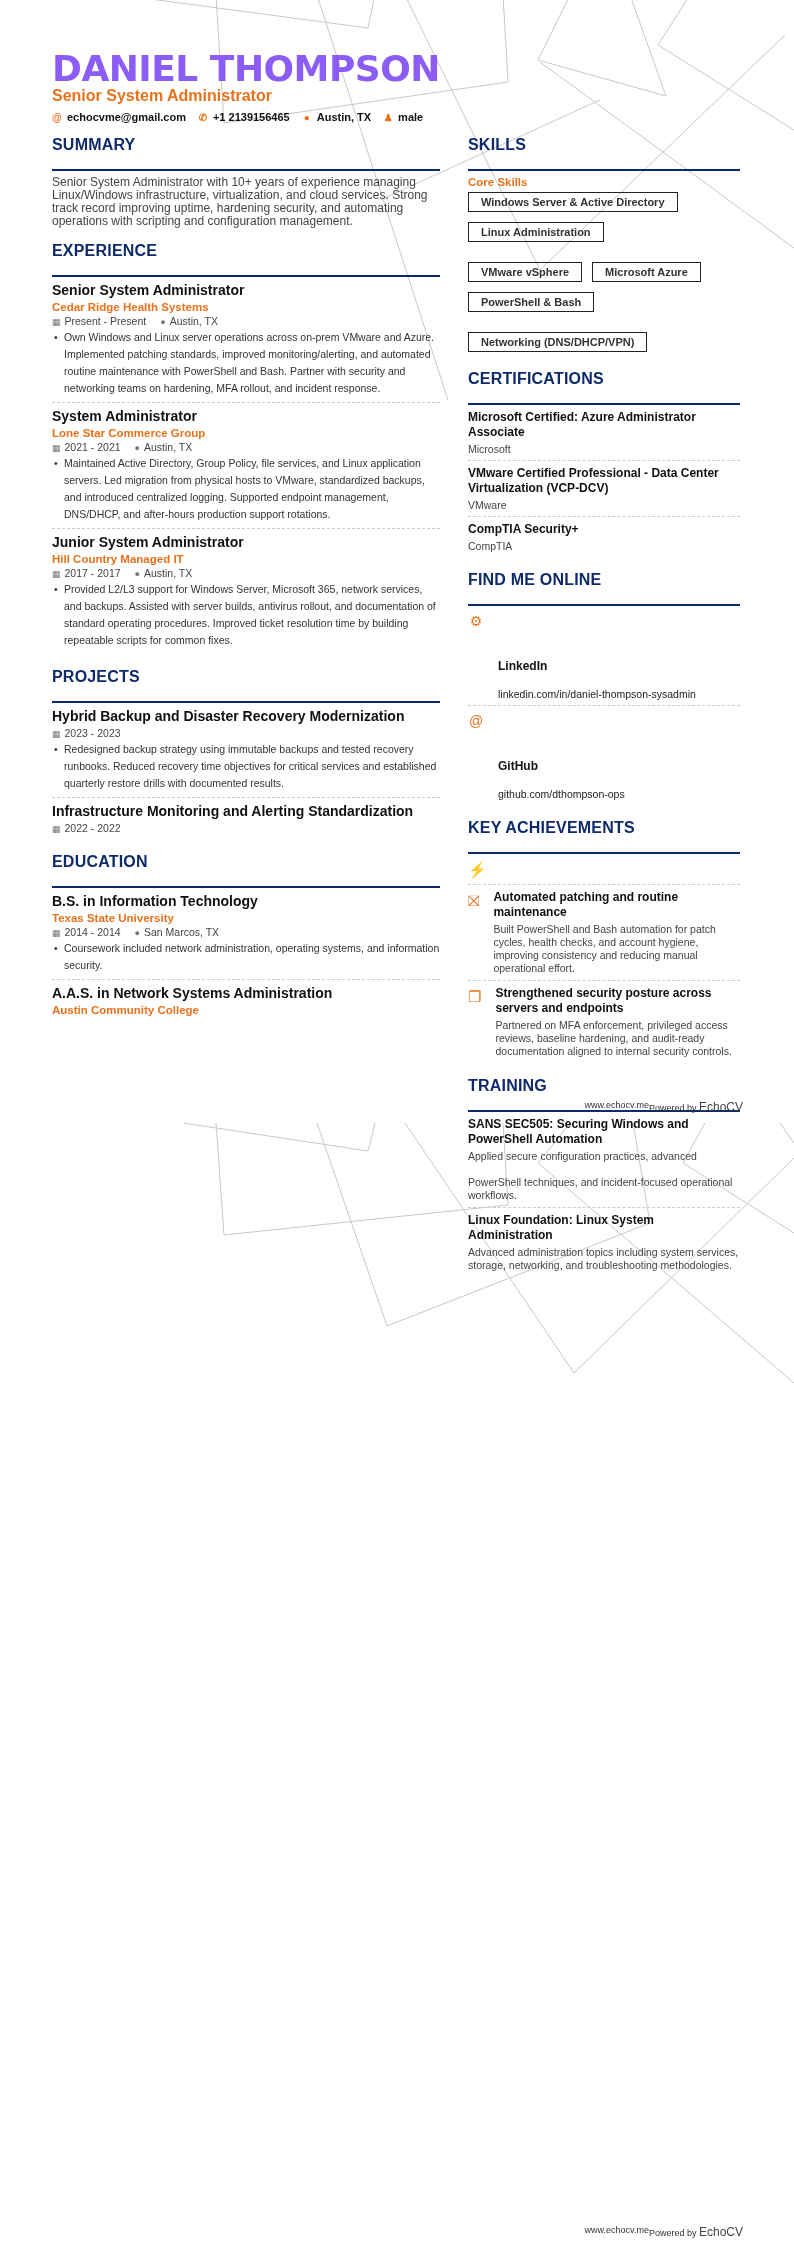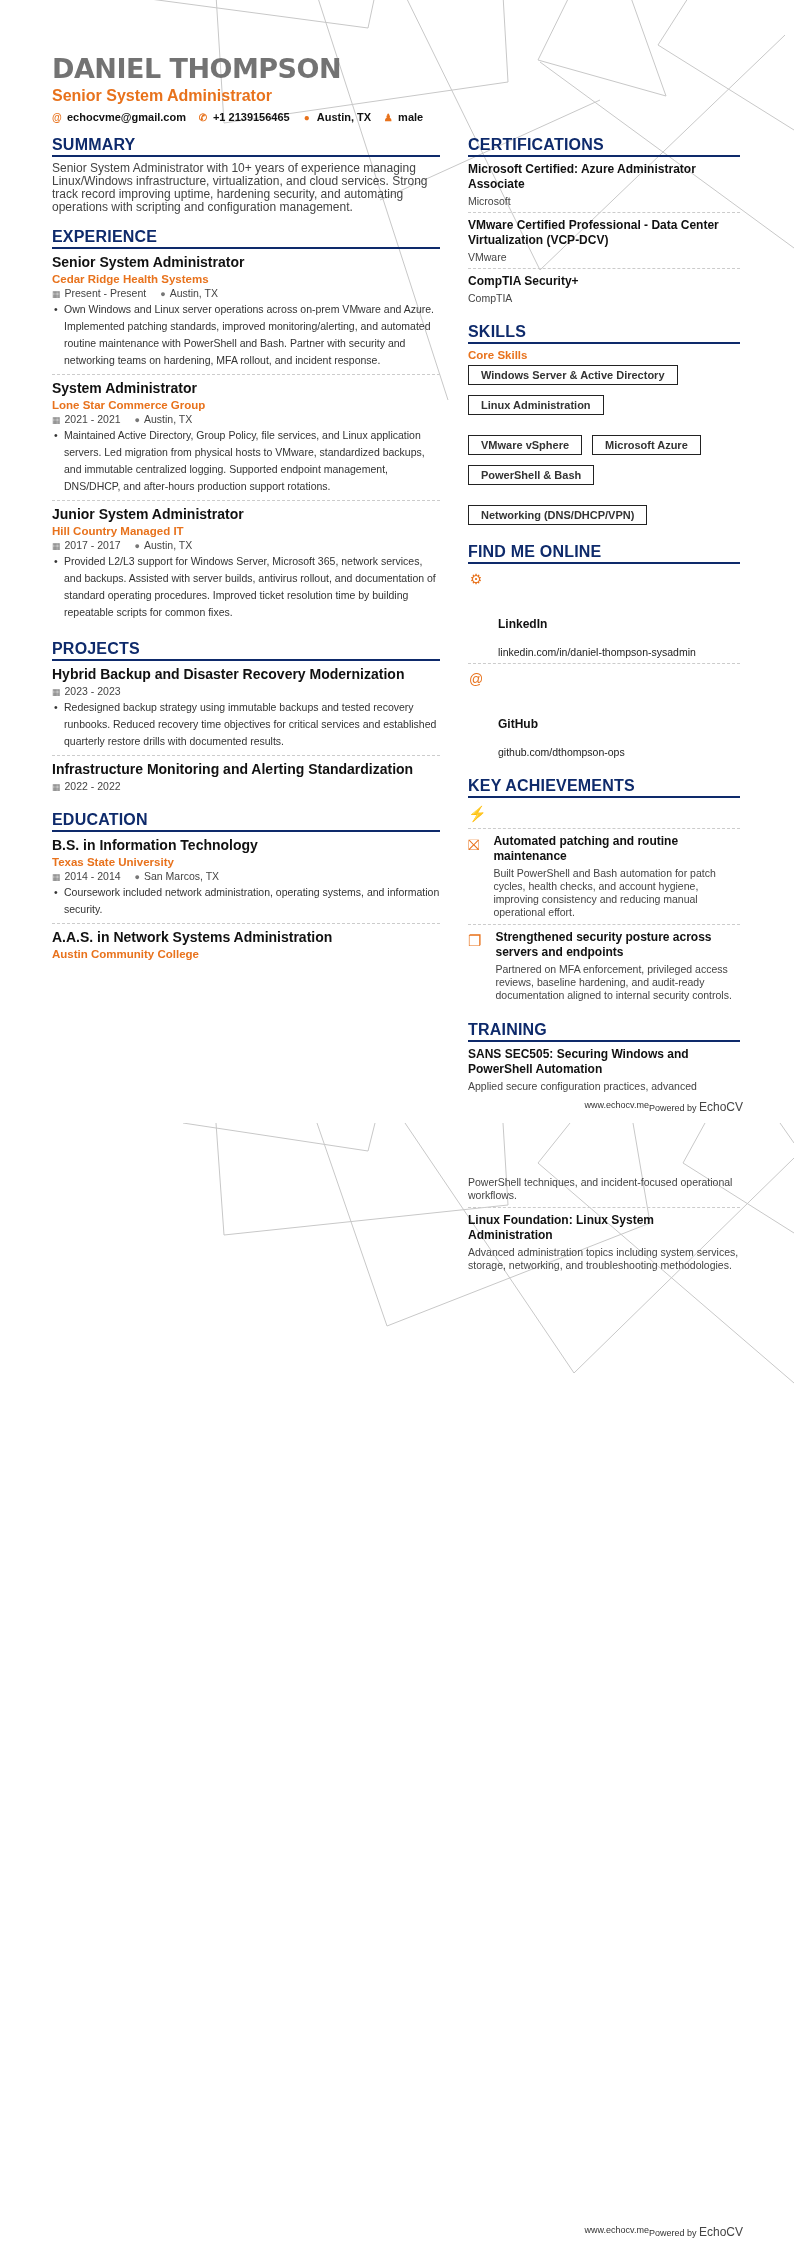--- a/index.html
+++ b/index.html
@@ -1,28 +1,28 @@
 <!DOCTYPE html>
 <html><head>
 <meta charset="utf-8">
 <style>
   * { box-sizing: border-box; margin: 0; padding: 0; }
   html, body { width: 794px; background: #fff; }
   body { font-family: "Liberation Sans", sans-serif; color: #111; position: relative; height: 2246px; overflow: hidden; }
   .bg { position: absolute; left: 0; width: 794px; pointer-events: none; z-index: 0; }
   .page { position: absolute; left: 0; width: 794px; z-index: 1; }
   .header { position: absolute; left: 52px; top: 52px; }
-  .name { font-family: "DejaVu Sans", sans-serif; font-weight: bold; font-size: 27px; letter-spacing: -0.5px; color: #737373; line-height: 34px; }
+  .name { font-family: "DejaVu Sans", sans-serif; font-weight: bold; font-size: 36px; letter-spacing: -0.5px; color: #8b5cf6; line-height: 34px; }
   .role { font-weight: bold; font-size: 16px; color: #e8721c; margin-top: 1px; }
   .contacts { display: flex; gap: 12px; margin-top: 6px; font-size: 11px; font-weight: bold; align-items: center; }
   .contact { display: flex; align-items: center; gap: 5px; }
   .ci { color: #e8721c; font-size: 10px; width: 10px; text-align: center; }
   .col-left { position: absolute; left: 52px; width: 388px; }
   .col-right { position: absolute; left: 468px; width: 272px; }
-  .sec-title { font-weight: bold; font-size: 16px; color: #0e2a6b; border-bottom: 2.5px solid #0e2a6b; padding-bottom: 1px; margin-bottom: 5px; letter-spacing: 0.2px; }
+  .sec-title { font-weight: bold; font-size: 16px; color: #0e2a6b; border-bottom: 2.5px solid #0e2a6b; padding-bottom: 15px; margin-bottom: 5px; letter-spacing: 0.2px; }
   .para { font-size: 12px; color: #444; line-height: 13px; }
   .entry { border-bottom: 1px dashed #ccc; padding-bottom: 5px; margin-bottom: 5px; }
   .entry:last-child { border-bottom: none; }
   .e-title { font-weight: bold; font-size: 14px; color: #111; line-height: 17px; }
   .e-org { font-weight: bold; font-size: 11.5px; color: #e8721c; margin-top: 2px; }
   .meta { font-size: 10.5px; color: #444; display: flex; gap: 14px; margin-top: 2px; align-items: center; }
   .meta span.ic { color: #777; font-size: 9px; margin-right: 4px; }
   ul.bul { list-style: none; margin-top: 2px; }
   ul.bul li { font-size: 10.5px; color: #333; line-height: 17px; padding-left: 12px; position: relative; }
   ul.bul li::before { content: "•"; position: absolute; left: 2px; }
@@ -116,21 +116,21 @@
           </ul>
       </div>
       <div class="entry">
         <div class="e-title">System Administrator</div>
         <div class="e-org">Lone Star Commerce Group</div>
         <div class="meta">
           <div><span class="ic">▦</span><span>2021 - 2021</span></div>
           <div><span class="ic">●</span><span>Austin, TX</span></div>
         </div>
         <ul class="bul">
-            <li>Maintained Active Directory, Group Policy, file services, and Linux application servers. Led migration from physical hosts to VMware, standardized backups, and immutable centralized logging. Supported endpoint management, DNS/DHCP, and after-hours production support rotations.</li>
+            <li>Maintained Active Directory, Group Policy, file services, and Linux application servers. Led migration from physical hosts to VMware, standardized backups, and introduced centralized logging. Supported endpoint management, DNS/DHCP, and after-hours production support rotations.</li>
           </ul>
       </div>
       <div class="entry">
         <div class="e-title">Junior System Administrator</div>
         <div class="e-org">Hill Country Managed IT</div>
         <div class="meta">
           <div><span class="ic">▦</span><span>2017 - 2017</span></div>
           <div><span class="ic">●</span><span>Austin, TX</span></div>
         </div>
         <ul class="bul">
@@ -172,52 +172,52 @@
           </ul>
       </div>
       <div class="entry">
         <div class="e-title">A.A.S. in Network Systems Administration</div>
         <div class="e-org">Austin Community College</div>
       </div>
     </div>
   </div>
 
   <div class="col-right" style="top:136px">
-    <div class="section">
-      <div class="sec-title">CERTIFICATIONS</div>
-      <div class="entry">
-        <div class="cert-title">Microsoft Certified: Azure Administrator Associate</div>
-        <div class="cert-sub">Microsoft</div>
-      </div>
-      <div class="entry">
-        <div class="cert-title">VMware Certified Professional - Data Center Virtualization (VCP-DCV)</div>
-        <div class="cert-sub">VMware</div>
-      </div>
-      <div class="entry">
-        <div class="cert-title">CompTIA Security+</div>
-        <div class="cert-sub">CompTIA</div>
-      </div>
-    </div>
-
     <div class="section">
       <div class="sec-title">SKILLS</div>
       <div class="subhead">Core Skills</div>
       <div class="skills">
         <div class="skill">Windows Server &amp; Active Directory</div>
         <div class="skill">Linux Administration</div>
         <div style="width:100%;height:0"></div>
         <div class="skill">VMware vSphere</div>
         <div class="skill">Microsoft Azure</div>
         <div class="skill">PowerShell &amp; Bash</div>
         <div style="width:100%;height:0"></div>
         <div class="skill">Networking (DNS/DHCP/VPN)</div>
       </div>
     </div>
 
     <div class="section">
+      <div class="sec-title">CERTIFICATIONS</div>
+      <div class="entry">
+        <div class="cert-title">Microsoft Certified: Azure Administrator Associate</div>
+        <div class="cert-sub">Microsoft</div>
+      </div>
+      <div class="entry">
+        <div class="cert-title">VMware Certified Professional - Data Center Virtualization (VCP-DCV)</div>
+        <div class="cert-sub">VMware</div>
+      </div>
+      <div class="entry">
+        <div class="cert-title">CompTIA Security+</div>
+        <div class="cert-sub">CompTIA</div>
+      </div>
+    </div>
+
+    <div class="section">
       <div class="sec-title">FIND ME ONLINE</div>
       <div class="entry online">
         <span class="oi">⚙</span>
         <div>
           <div class="o-title">LinkedIn</div>
           <div class="o-url">linkedin.com/in/daniel-thompson-sysadmin</div>
         </div>
       </div>
       <div class="entry online">
         <span class="oi">@</span>

